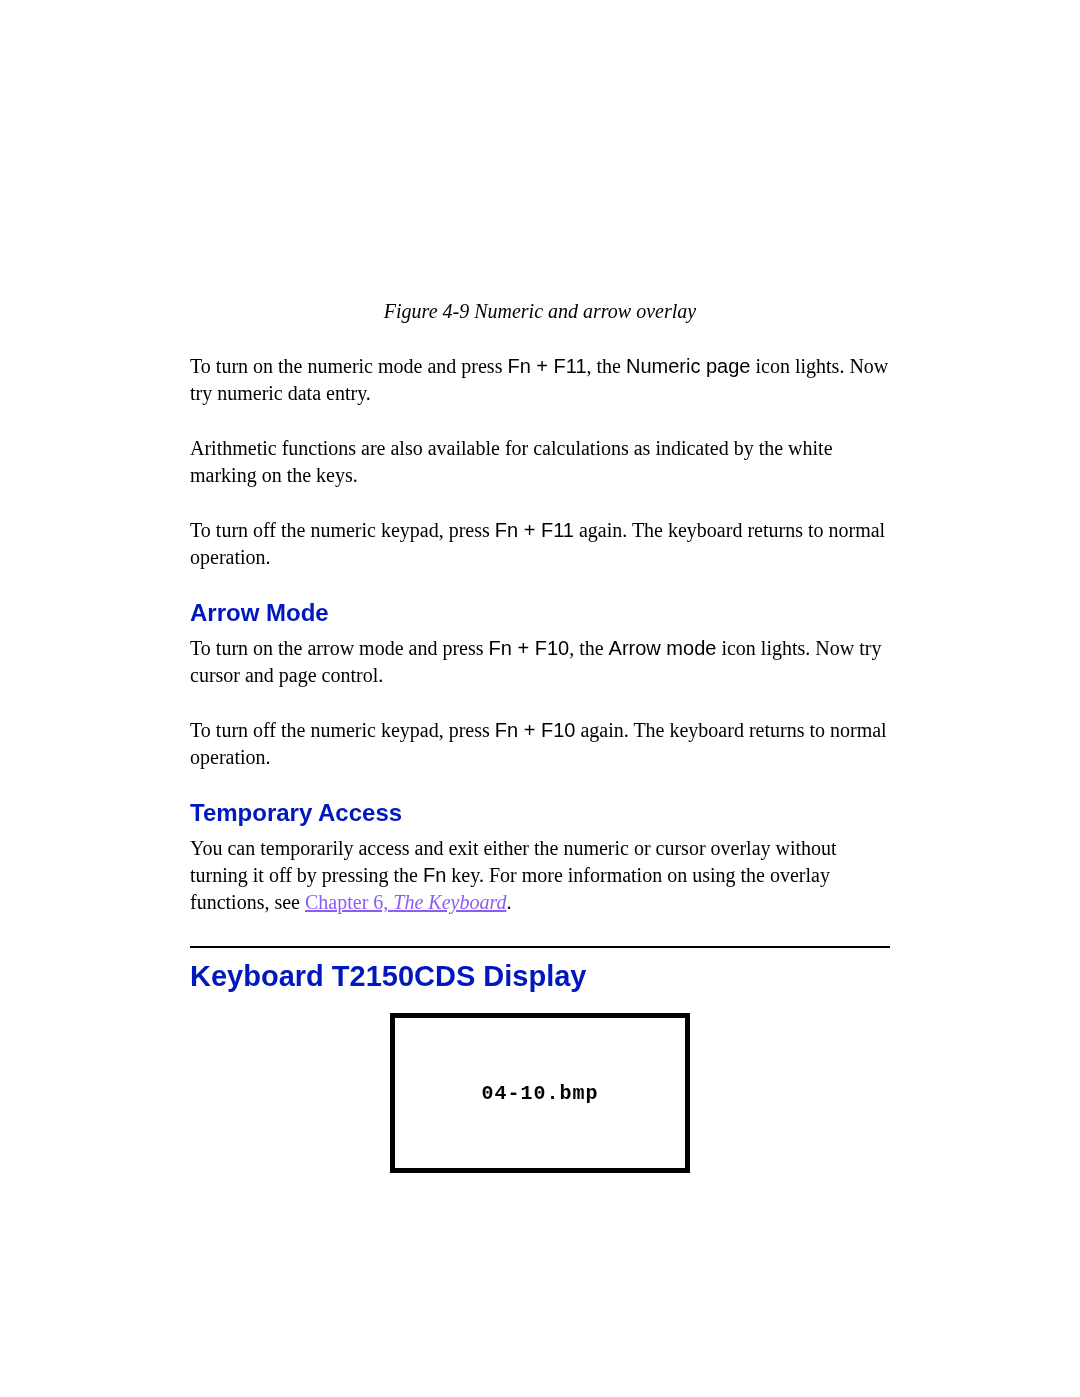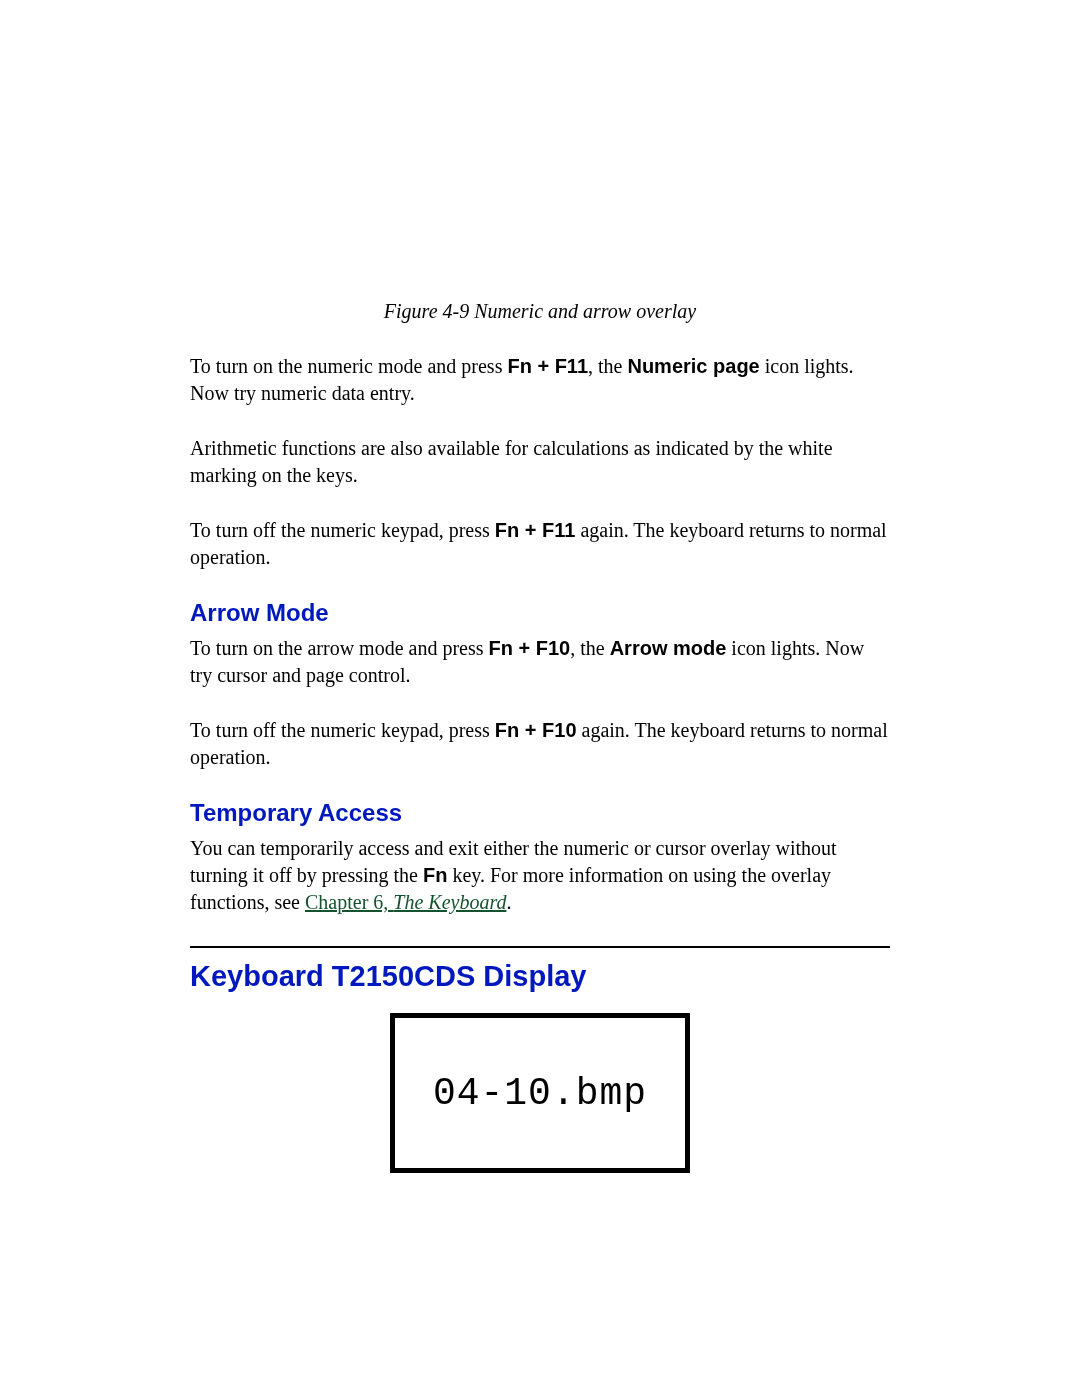--- a/index.html
+++ b/index.html
@@ -22,21 +22,21 @@
     font-size: 20px;
     margin: 0 0 30px 0;
   }
   p.body {
     font-size: 20px;
     line-height: 1.35;
     margin: 0 0 28px 0;
   }
   .sans-bold {
     font-family: Arial, Helvetica, sans-serif;
-    font-weight: bold;
+    font-weight: normal;
   }
   h3.sub {
     font-family: Arial, Helvetica, sans-serif;
     font-weight: bold;
     color: #0018bd;
     font-size: 24px;
     margin: 10px 0 8px 0;
   }
   h2.main {
     font-family: Arial, Helvetica, sans-serif;
@@ -44,40 +44,40 @@
     color: #0018bd;
     font-size: 29px;
     margin: 12px 0 10px 0;
   }
   hr.rule {
     border: none;
     border-top: 2px solid #000;
     margin: 30px 0 8px 0;
   }
   a.link {
-    color: #14532d;
+    color: #8b5cf6;
     text-decoration: underline;
   }
   a.link .ital {
     font-style: italic;
   }
   .bmp-box {
     width: 290px;
     height: 150px;
     border: 5px solid #000;
     margin: 20px auto 0 auto;
     display: flex;
     align-items: center;
     justify-content: center;
   }
   .bmp-box span {
     font-family: "Courier New", monospace;
-    font-size: 38px;
+    font-size: 20px;
     letter-spacing: 1px;
-    font-weight: 400;
+    font-weight: 700;
   }
 </style>
 </head>
 <body>
 
 <div class="page">
 
   <div class="figcap">Figure 4-9 Numeric and arrow overlay</div>
 
   <p class="body">

